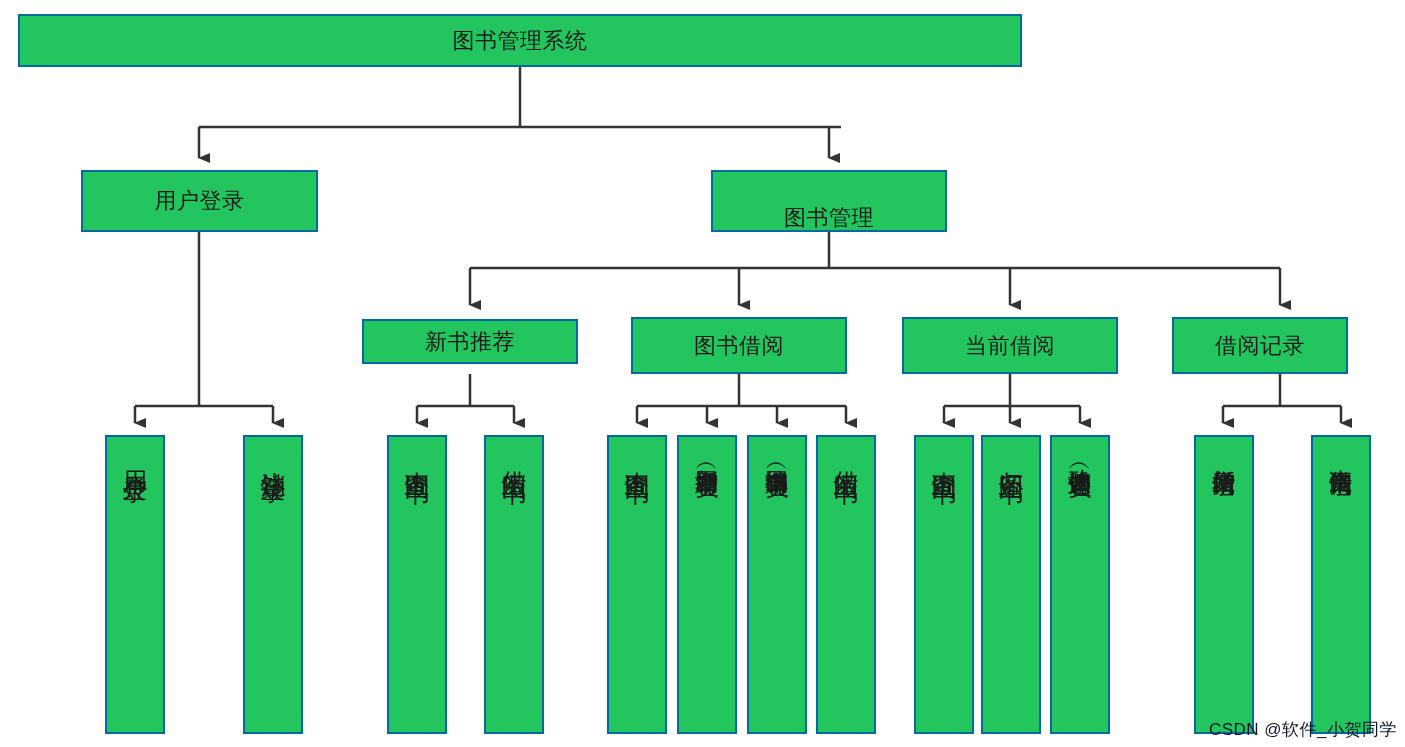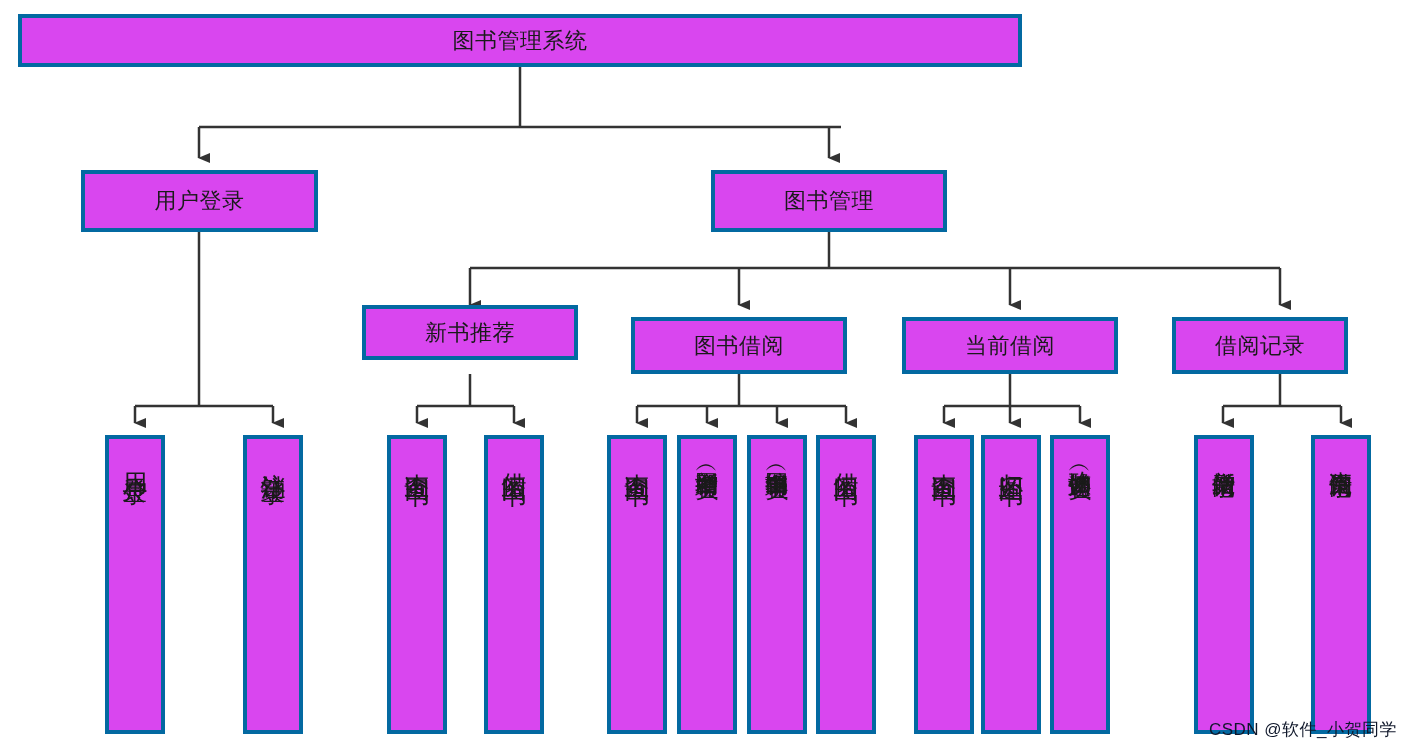--- a/index.html
+++ b/index.html
@@ -20,22 +20,22 @@
     position: absolute;
     left: 0;
     top: 0;
     width: 1405px;
     height: 747px;
     pointer-events: none;
   }
   .node {
     position: absolute;
     box-sizing: border-box;
-    background: #d946ef;
-    border: 4px solid #0369a1;
+    background: #22c55e;
+    border: 2px solid #0369a1;
     display: flex;
     align-items: center;
     justify-content: center;
     z-index: 2;
   }
   .node-label {
     color: #1a1a1a;
     line-height: 1.15;
     text-align: center;
     white-space: nowrap;
@@ -127,25 +127,25 @@
     </g>
   </svg>
 
   <div class="node horiz" style="left:18px; top:14px; width:1004px; height:53px;">
     <span class="node-label">图书管理系统</span>
   </div>
 
   <div class="node horiz" style="left:81px; top:170px; width:237px; height:62px;">
     <span class="node-label">用户登录</span>
   </div>
-  <div class="node horiz" style="left:711px; top:170px; width:236px; height:62px;">
+  <div class="node horiz" style="left:711px; top:170px; width:236px; height:62px;align-items:flex-end;">
     <span class="node-label">图书管理</span>
   </div>
 
-  <div class="node horiz" style="left:362px; top:305px; width:216px; height:55px;">
+  <div class="node horiz" style="left:362px; top:319px; width:216px; height:45px;">
     <span class="node-label">新书推荐</span>
   </div>
   <div class="node horiz" style="left:902px; top:317px; width:216px; height:57px;">
     <span class="node-label">当前借阅</span>
   </div>
   <div class="node horiz" style="left:631px; top:317px; width:216px; height:57px;">
     <span class="node-label">图书借阅</span>
   </div>
   <div class="node horiz" style="left:1172px; top:317px; width:176px; height:57px;">
     <span class="node-label">借阅记录</span>

